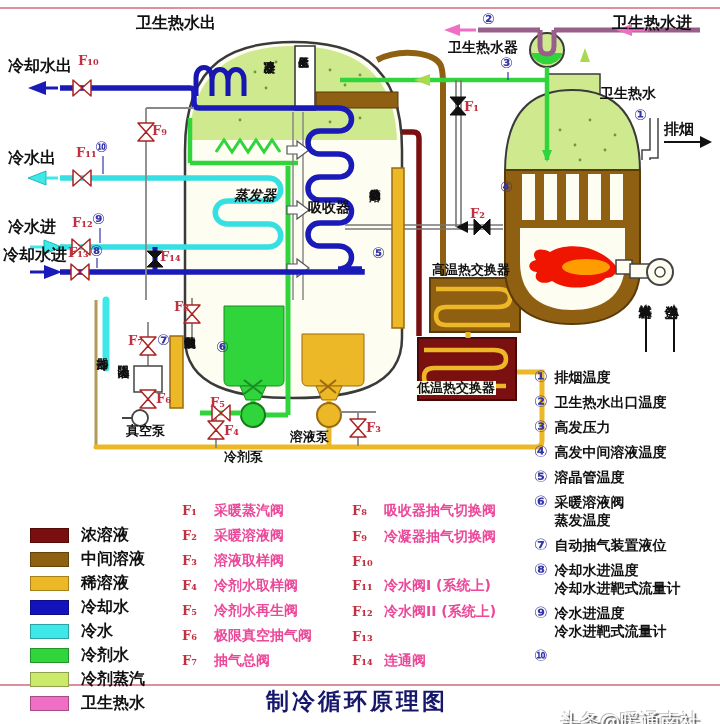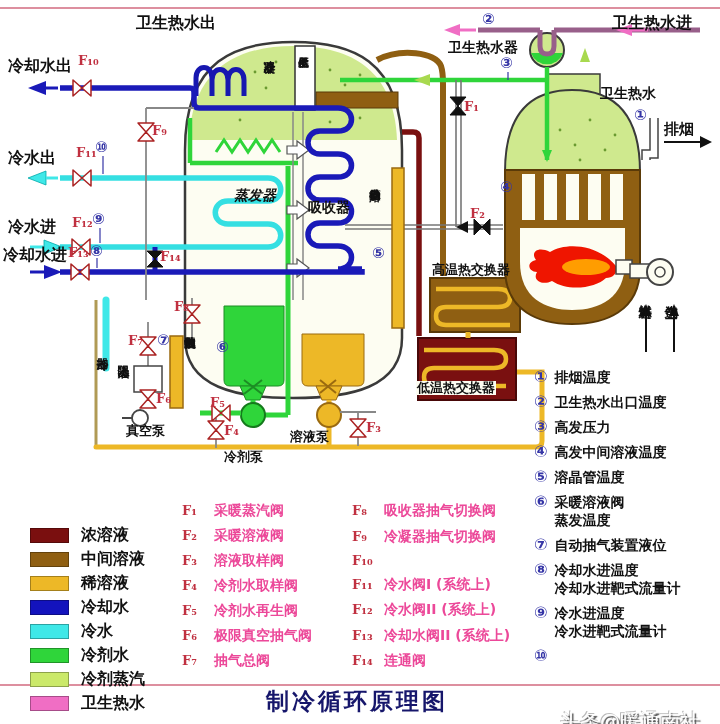--- a/index.html
+++ b/index.html
@@ -419,21 +419,20 @@
   <div class="vrow">
         <span class="ft">F₁₁</span>
         <span class="vn">冷水阀I (系统上)</span>
       </div>
   <div class="vrow">
         <span class="ft">F₁₂</span>
         <span class="vn">冷水阀II (系统上)</span>
       </div>
   <div class="vrow">
         <span class="ft">F₁₃</span>
-        <span class="vn">冷却水阀II (系统上)</span>
       </div>
   <div class="vrow">
         <span class="ft">F₁₄</span>
         <span class="vn">连通阀</span>
       </div>
 </div>
 
 <div id="measures">
   <div class="mrow">
         <span class="mnum">①</span>

